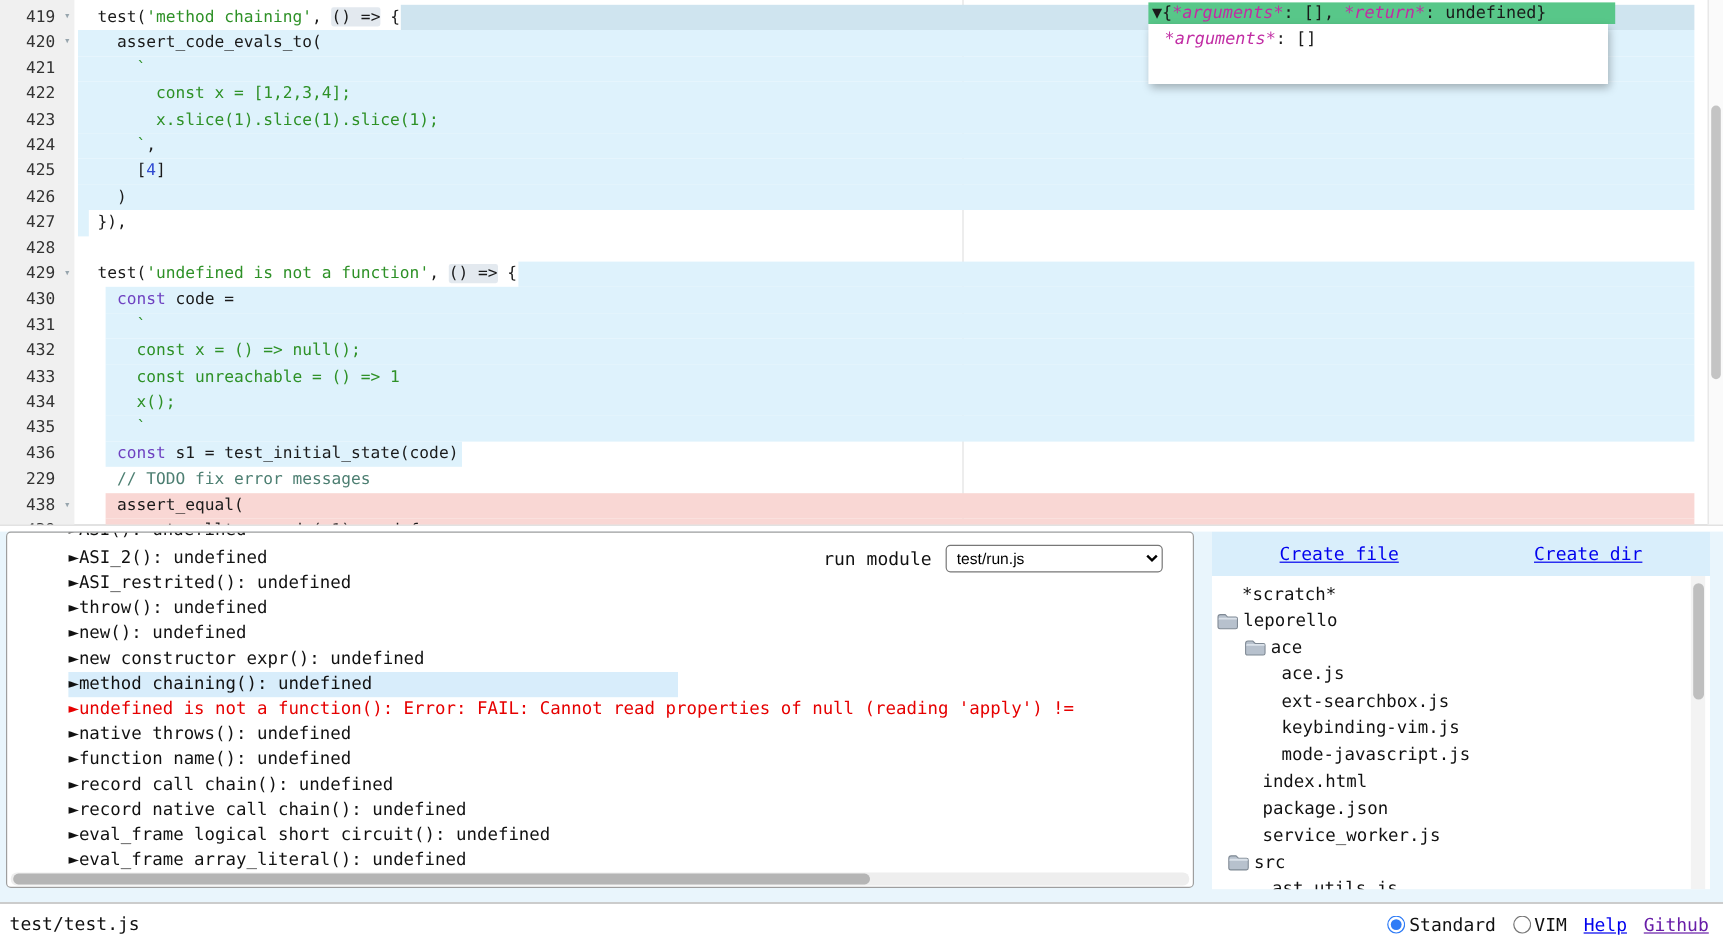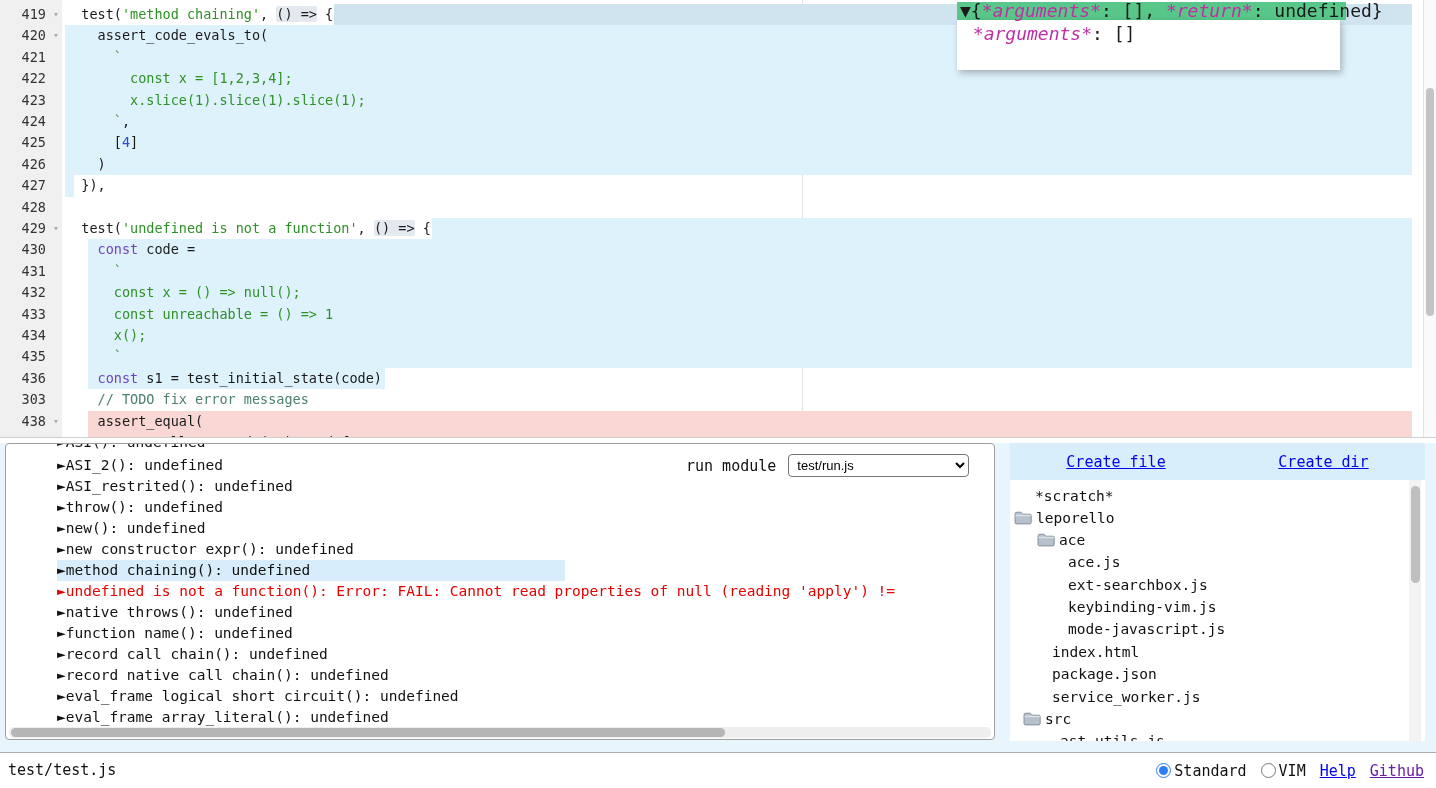--- a/index.html
+++ b/index.html
@@ -23,21 +23,21 @@
   .codeline { position:absolute; left:65px; height:21.4px; white-space:pre;
     font-size:13.5px; line-height:21.4px; z-index:2; }
   .tk-p { color:#1a1a1a; }
   .tk-s { color:#2e9127; }
   .tk-k { color:#6f42c1; }
   .tk-n { color:#2f49d1; }
   .tk-c { color:#4d7f72; }
   .tk-ab { color:#1a1a1a; background:#e3e9ef; border-radius:2px; }
 
   
-  #tooltip { position:absolute; left:957px; top:2px; z-index:10; font-size:18px; }
+  #tooltip { position:absolute; left:957px; top:2px; z-index:10; font-size:14px; }
   #tooltip-header { width:389px; height:18px; background:#58c789; line-height:18px;
     white-space:pre; padding-left:3px; }
   #tooltip-body { width:383px; height:50px; background:#ffffff;
     box-shadow:2px 3px 7px rgba(0,0,0,.28); padding:3px 0 0 5px; }
   .tt-row { height:21px; line-height:21px; white-space:pre; }
   .tk-m { color:#c12da4; font-style:italic; }
 
   
   #ed-scroll-track { position:absolute; right:0; top:0; width:13px; height:438px;
     background:#fafafa; border-left:1px solid #e4e4e4; z-index:11; }
@@ -146,21 +146,21 @@
         <div class="codeline" style="top: 303.6px;"><span class="tk-s">      const unreachable = () =&gt; 1</span></div>
         <div class="rowbg bg-light" style="left: 88px; width: 1324px; top: 325px;"></div>
         <div class="gutter-num" style="top: 325px;">434</div>
         <div class="codeline" style="top: 325px;"><span class="tk-s">      x();</span></div>
         <div class="rowbg bg-light" style="left: 88px; width: 1324px; top: 346.4px;"></div>
         <div class="gutter-num" style="top: 346.4px;">435</div>
         <div class="codeline" style="top: 346.4px;"><span class="tk-s">      `</span></div>
         <div class="rowbg bg-light" style="left: 88px; width: 297px; top: 367.8px;"></div>
         <div class="gutter-num" style="top: 367.8px;">436</div>
         <div class="codeline" style="top: 367.8px;"><span class="tk-p">    </span><span class="tk-k">const</span><span class="tk-p"> s1 = test_initial_state(code)</span></div>
-        <div class="gutter-num" style="top: 389.2px;">303</div>
+        <div class="gutter-num" style="top: 389.2px;">229</div>
         <div class="codeline" style="top: 389.2px;"><span class="tk-c">    // TODO fix error messages</span></div>
         <div class="rowbg bg-pink" style="left: 88px; width: 1324px; top: 410.6px;"></div>
         <div class="gutter-num" style="top: 410.6px;">438</div>
         <div class="fold" style="top: 410.6px;">▾</div>
         <div class="codeline" style="top: 410.6px;"><span class="tk-p">    assert_equal(</span></div>
         <div class="rowbg bg-pink" style="left: 88px; width: 1324px; top: 432px;"></div>
         <div class="gutter-num" style="top: 432px;">439</div>
         <div class="codeline" style="top: 432px;"><span class="tk-p">      root_calltree_node(s1), undef</span></div>
       </div>
 

